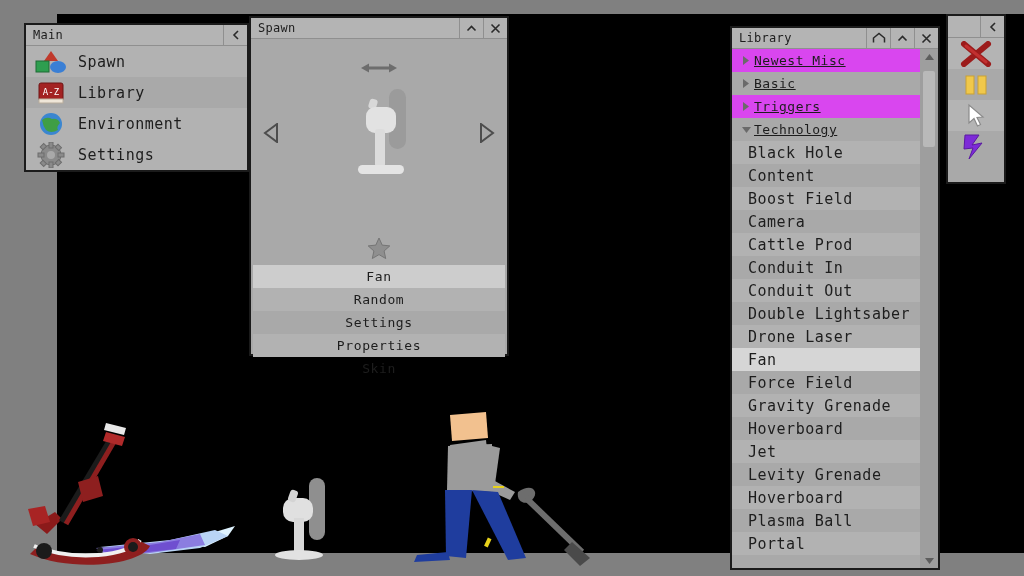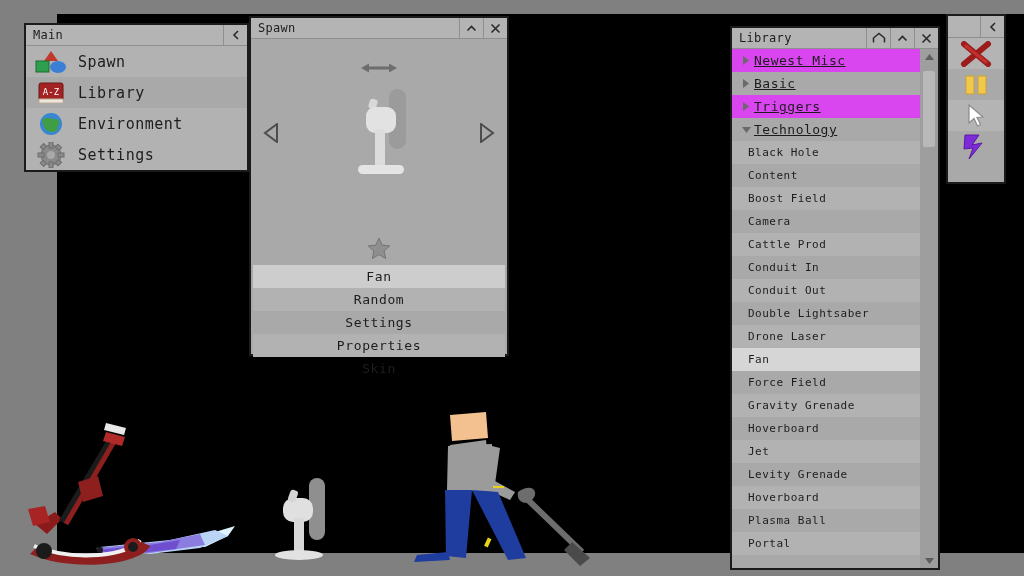--- a/index.html
+++ b/index.html
@@ -53,21 +53,21 @@
 
   
   #libwin{left:730px;top:26px;width:210px;height:544px;}
   .libbody{position:relative;height:calc(100% - 21px);overflow:hidden;}
   .liblist{position:absolute;left:0;top:0;right:18px;bottom:0;overflow:hidden;}
   .cat{height:23px;display:flex;align-items:center;padding-left:6px;box-sizing:border-box;}
   .cat.alt{background:#d946ef;}
   .tri{width:16px;flex:none;display:flex;align-items:center;justify-content:center;color:#6a6a6a;}
   .catlabel{font-size:13px;color:#1d1d1d;text-decoration:underline;letter-spacing:.5px;}
   .item{height:23px;display:flex;align-items:center;padding-left:16px;box-sizing:border-box;
-        font-size:11px;color:#1d1d1d;letter-spacing:.5px;white-space:nowrap;overflow:hidden;}
+        font-size:15px;color:#1d1d1d;letter-spacing:.5px;white-space:nowrap;overflow:hidden;}
   .item.alt{background:#b2b2b2;}
   .item.sel{background:#d6d6d6;}
   .scrollbar{position:absolute;right:0;top:0;width:18px;bottom:0;background:#9e9e9e;}
   .sarrow{height:15px;display:flex;align-items:center;justify-content:center;color:#5d5d5d;}
   .sthumb{position:absolute;left:3px;top:22px;width:12px;height:76px;background:#b9b9b9;border-radius:2px;}
 
   
   #toolwin{position:absolute;left:946px;top:14px;width:60px;height:170px;background:#a9a9a9;
            border:2px solid #1b1b1b;box-sizing:border-box;}
   .toolhead{height:22px;display:flex;justify-content:flex-end;align-items:center;background:#b4b4b4;

